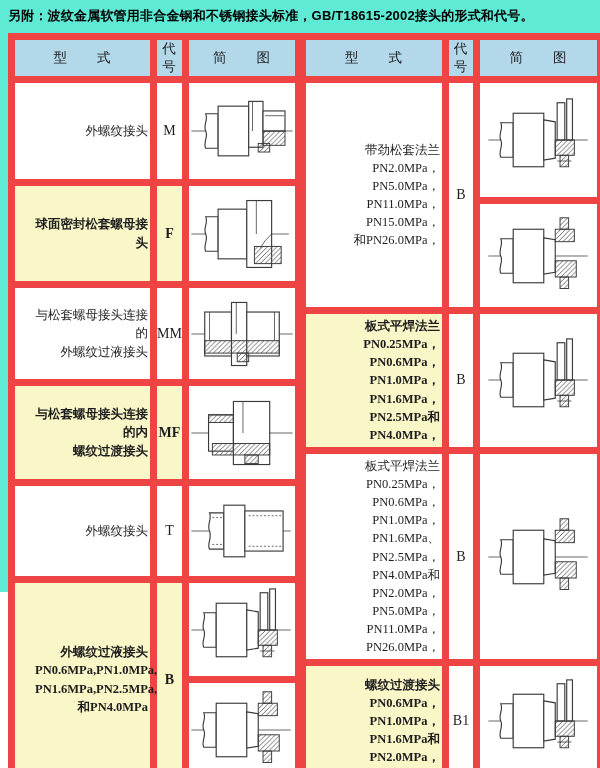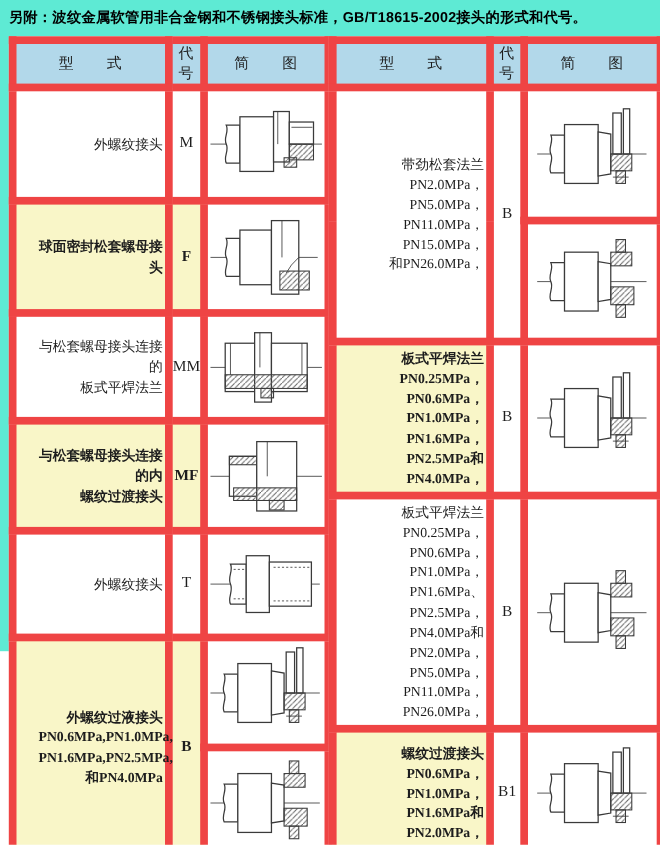--- a/index.html
+++ b/index.html
@@ -142,21 +142,21 @@
       <td class="type hl">球面密封松套螺母接头</td>
       <td class="code hl">F</td>
       <td class="diag-cell">
         <svg class="diag" viewBox="0 0 110 90">
               <use href="#sym-f"></use>
             </svg>
       </td>
     </tr>
     <tr style="height:98px">
       <td class="type">与松套螺母接头连接的
-板式平焊法兰</td>
+外螺纹过液接头</td>
       <td class="code">MM</td>
       <td class="diag-cell">
         <svg class="diag" viewBox="0 0 110 90">
               <use href="#sym-mm"></use>
             </svg>
       </td>
     </tr>
     <tr style="height:100px">
       <td class="type hl">与松套螺母接头连接的内
 螺纹过渡接头</td>

